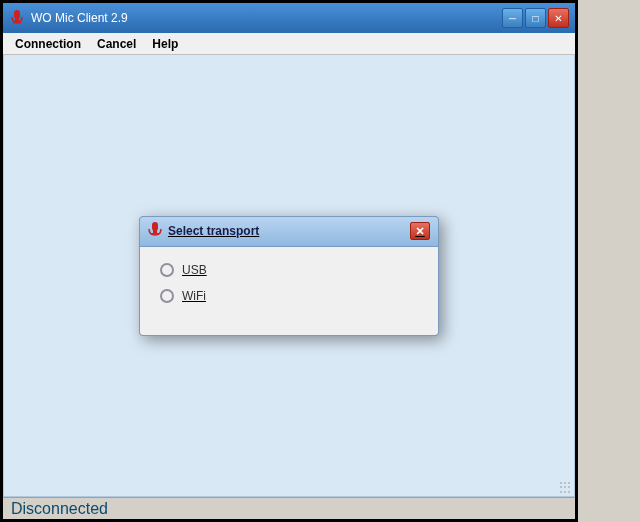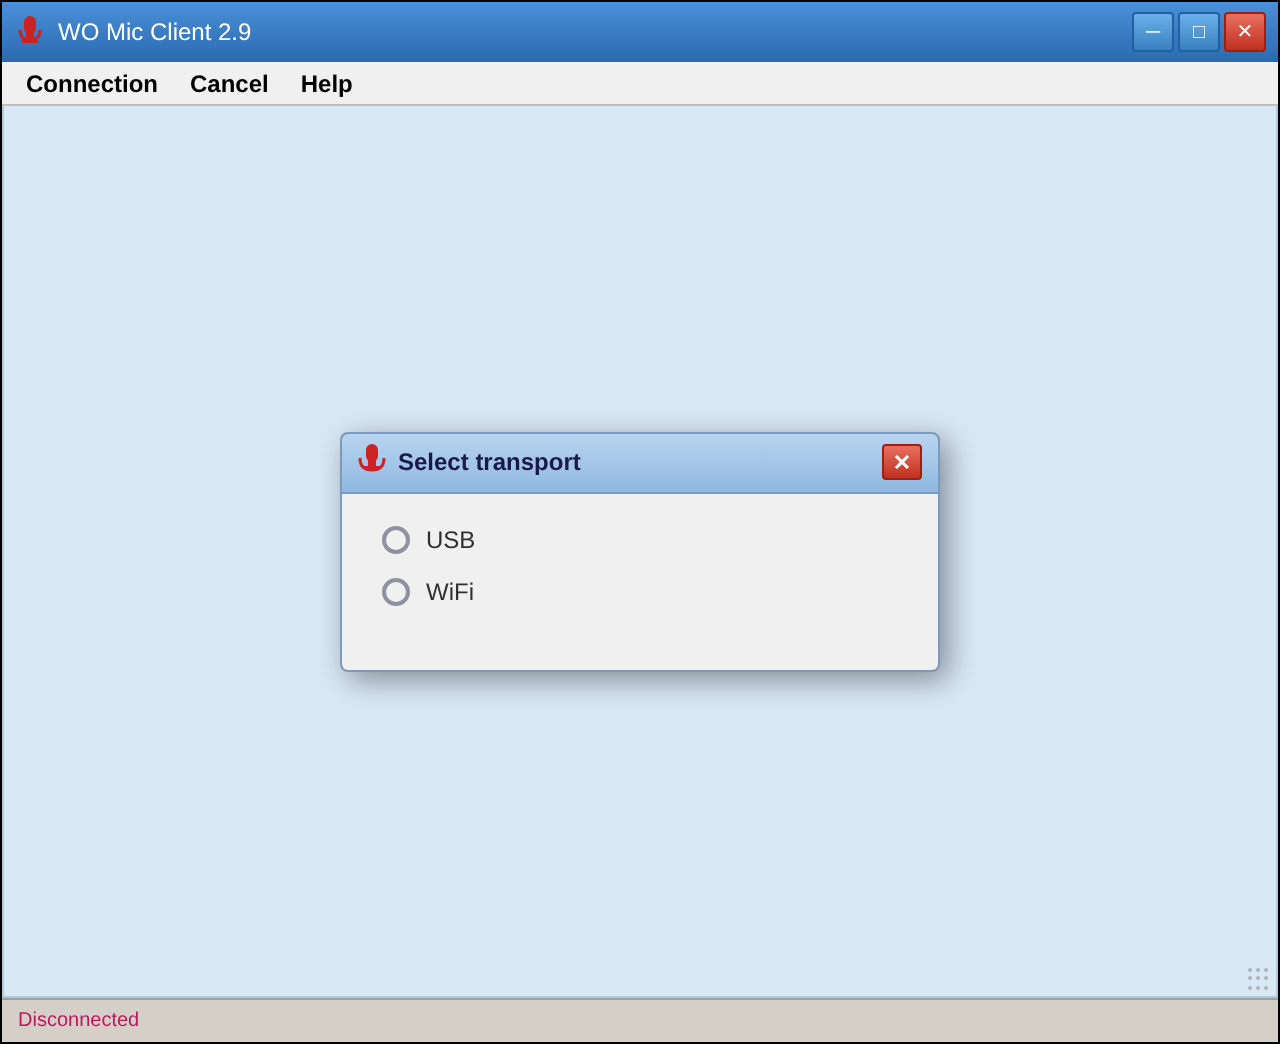--- a/index.html
+++ b/index.html
@@ -9,26 +9,26 @@
       height: 522px;
       background: #d4d0c8;
       font-family: 'Segoe UI', Tahoma, sans-serif;
       font-size: 12px;
       overflow: hidden;
       position: relative;
     }
 
     
     .main-window {
-      width: 640px;
+      width: 578px;
       height: 522px;
       display: flex;
       flex-direction: column;
       background: #d4d0c8;
-      border: 1px solid #000000;
+      border: 3px solid #000000;
     }
 
     
     .title-bar {
       height: 30px;
       background: linear-gradient(to bottom, #4a90d9 0%, #2a6aaf 100%);
       display: flex;
       align-items: center;
       justify-content: space-between;
       padding: 0 6px;
@@ -112,41 +112,42 @@
       height: 22px;
       background: #d4d0c8;
       border-top: 1px solid #a0a0a0;
       display: flex;
       align-items: center;
       padding: 0 8px;
       flex-shrink: 0;
     }
 
     .status-text {
-      font-size: 10px;
-      color: #be185d;
+      font-size: 16px;
+      color: #0c4a6e;
     }
 
     
     .dialog-overlay {
       position: absolute;
       top: 0; left: 0; right: 0; bottom: 0;
       display: flex;
       align-items: center;
       justify-content: center;
     }
 
     
     .dialog {
       width: 300px;
       background: #737373;
       border: 1px solid #7a9abf;
       box-shadow: 4px 4px 15px rgba(0,0,0,0.4);
       border-radius: 4px;
       overflow: hidden;
+      text-decoration: underline;
     }
 
     .dialog-title-bar {
       height: 30px;
       background: linear-gradient(to bottom, #b8d4f0 0%, #90b8e0 100%);
       display: flex;
       align-items: center;
       justify-content: space-between;
       padding: 0 8px;
       border-bottom: 1px solid #7a9abf;

